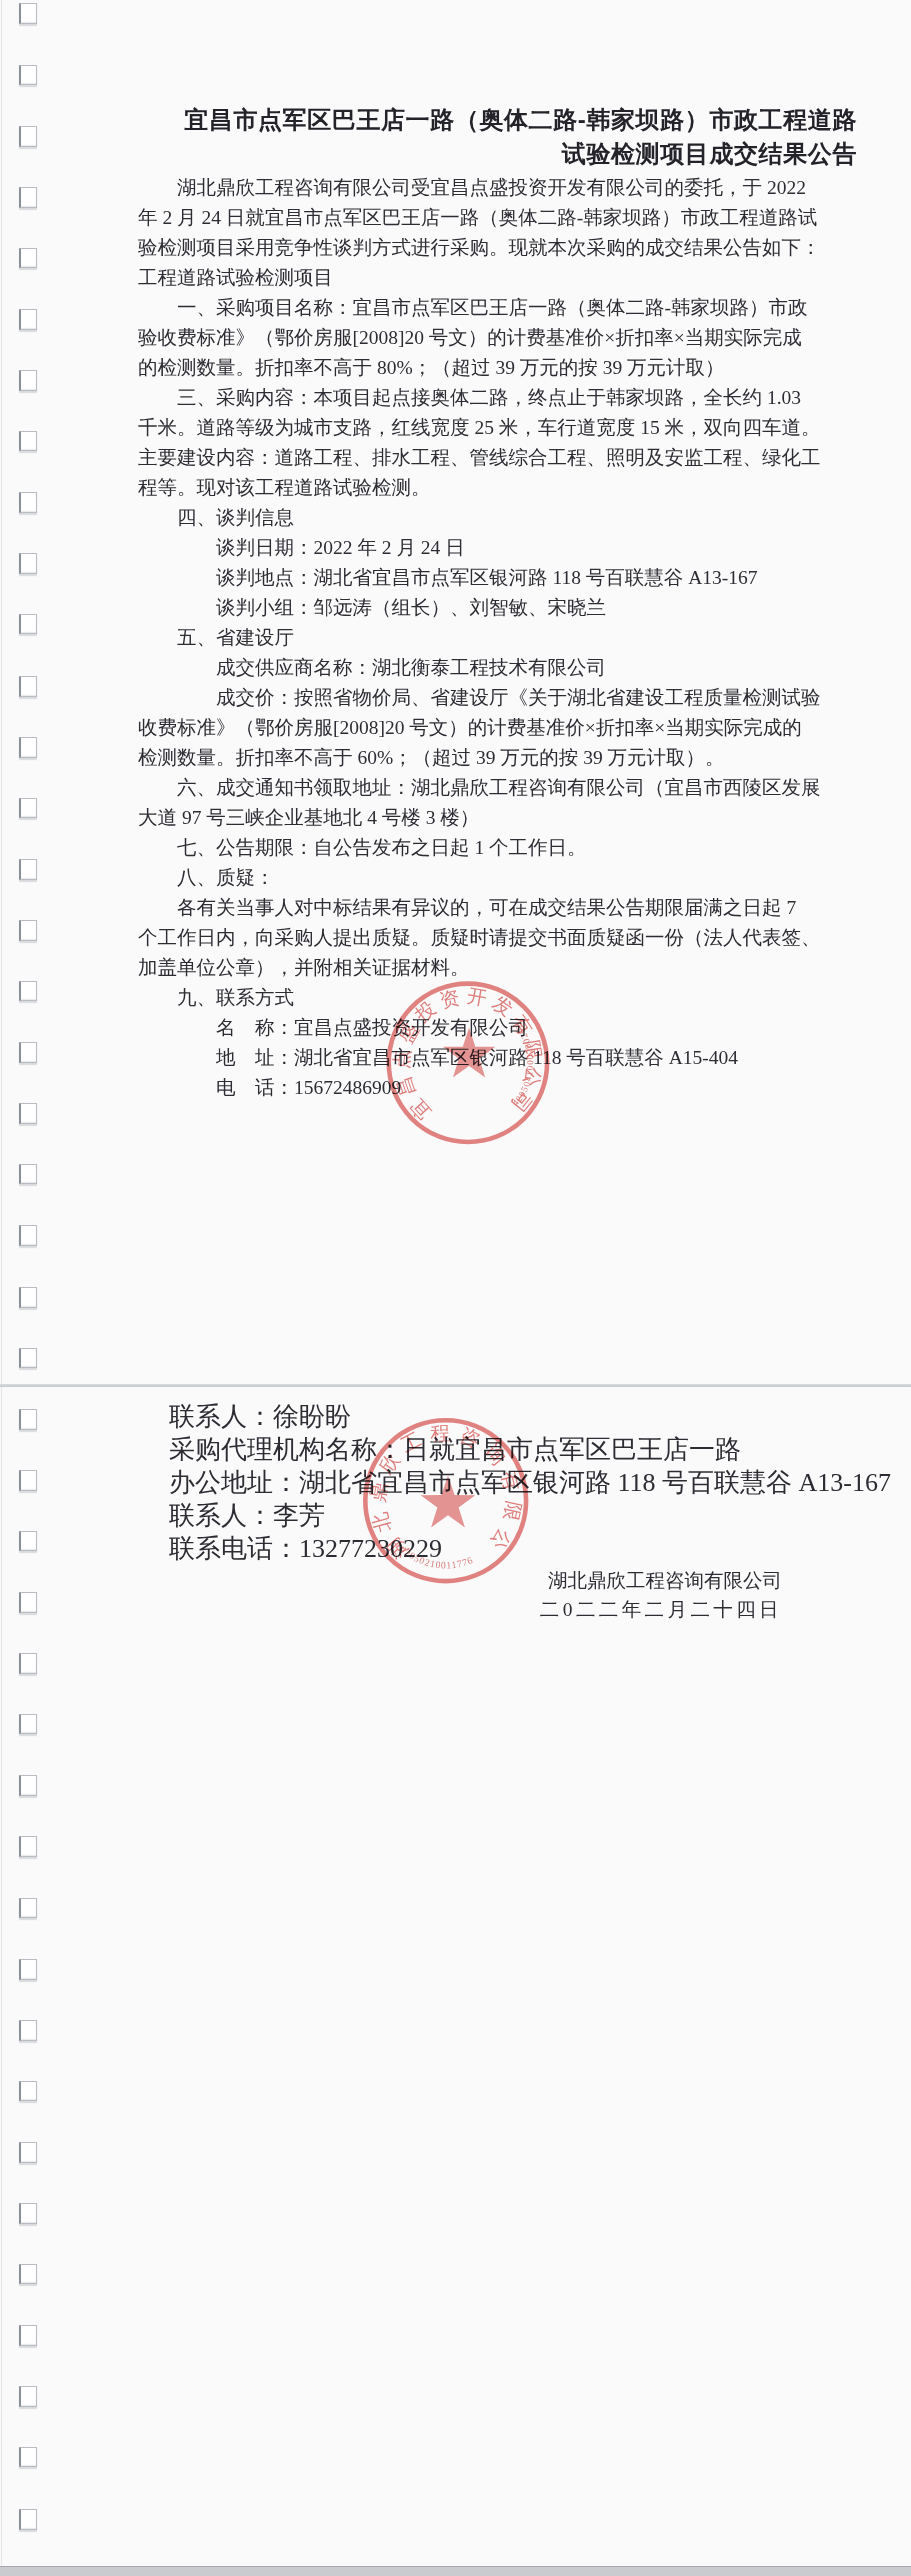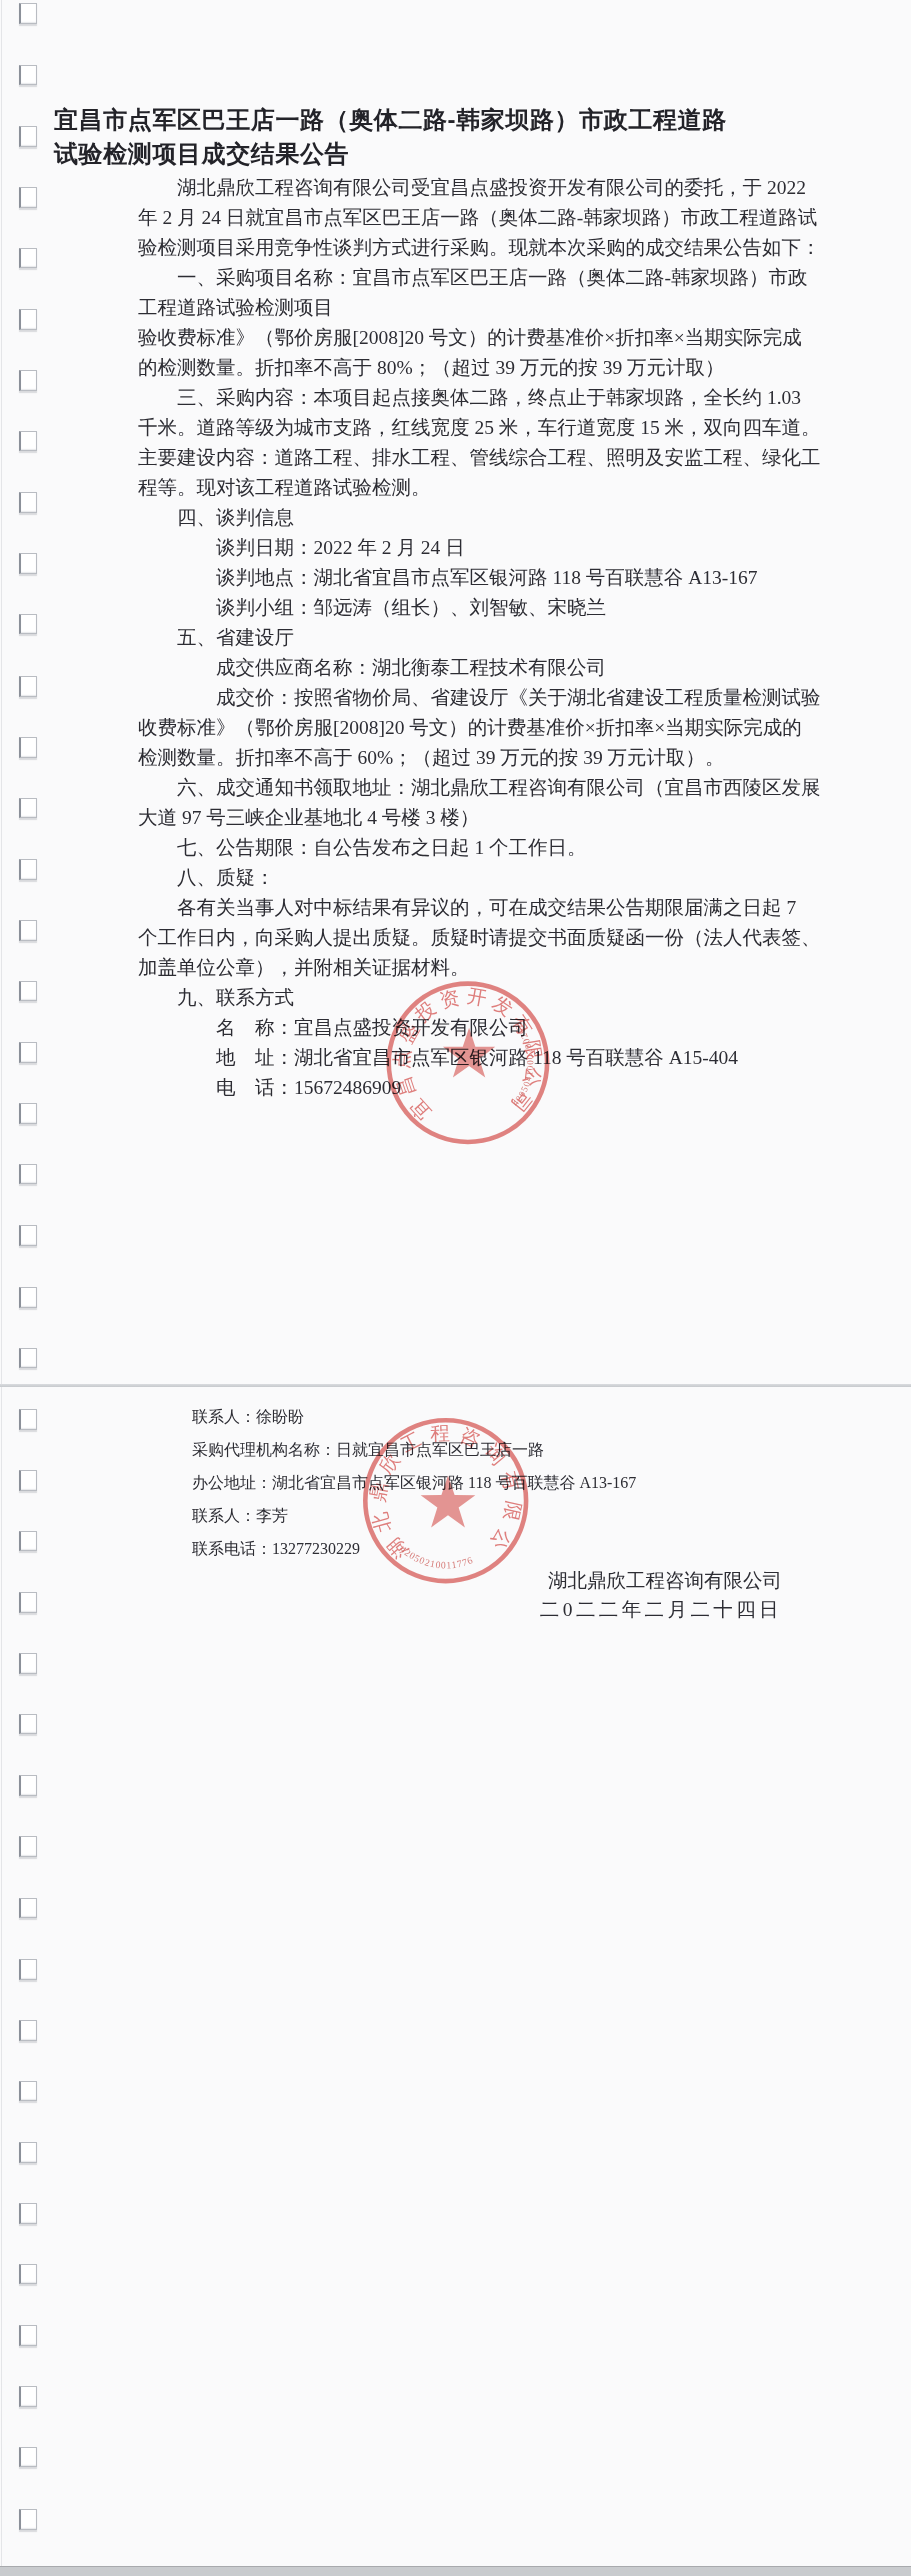--- a/index.html
+++ b/index.html
@@ -24,29 +24,29 @@
     border-radius:0.6px;
   }
   
   .page-sep{position:absolute;left:0;top:1384px;width:100%;height:2.9px;
     background:linear-gradient(#dadcdf,#c6c9cd);}
   .bottom-edge{position:absolute;left:0;top:2566px;width:100%;height:9.8px;
     background:#c9cbce;border-top:1.1px solid #a8aaad;}
   
   .doc-title{
     position:absolute;left:54px;top:103px;width:803px;
-    text-align:left;
+    text-align:right;
     font-family:"Liberation Sans", sans-serif;
     font-weight:700;font-size:24px;line-height:34px;
     letter-spacing:0.6px;color:#232329;
   }
   
   .page1-body{position:absolute;left:138px;top:173px;width:723px;font-size:19.5px;}
   .page1-body .tline{height:30px;line-height:30px;white-space:nowrap;}
-  .page2-body{position:absolute;left:192px;top:1400px;width:688px;font-size:16px;}
+  .page2-body{position:absolute;left:169px;top:1400px;width:688px;font-size:26px;}
   .page2-body .tline{height:33px;line-height:33px;white-space:nowrap;}
   .tline.ind2{padding-left:39px;}
   .tline.ind4{padding-left:78px;}
   
   .sig-block{position:absolute;left:438px;top:1566px;width:344px;text-align:right;font-size:19.5px;}
   .sig-line{height:29px;line-height:29px;white-space:nowrap;}
   .sig-date{letter-spacing:3.4px;}
   
   .stamp{position:absolute;mix-blend-mode:multiply;opacity:.85;}
   .stamp text{font-family:"Liberation Serif", serif;}
@@ -105,22 +105,22 @@
   <div>
     <div class="doc-title">
       <div>宜昌市点军区巴王店一路（奥体二路-韩家坝路）市政工程道路</div>
       <div>试验检测项目成交结果公告</div>
     </div>
 
     <div class="page1-body">
         <div class="tline ind2">湖北鼎欣工程咨询有限公司受宜昌点盛投资开发有限公司的委托，于 2022</div>
         <div class="tline">年 2 月 24 日就宜昌市点军区巴王店一路（奥体二路-韩家坝路）市政工程道路试</div>
         <div class="tline">验检测项目采用竞争性谈判方式进行采购。现就本次采购的成交结果公告如下：</div>
+        <div class="tline">工程道路试验检测项目</div>
         <div class="tline ind2">一、采购项目名称：宜昌市点军区巴王店一路（奥体二路-韩家坝路）市政</div>
-        <div class="tline">工程道路试验检测项目</div>
         <div class="tline">验收费标准》（鄂价房服[2008]20 号文）的计费基准价×折扣率×当期实际完成</div>
         <div class="tline">的检测数量。折扣率不高于 80%；（超过 39 万元的按 39 万元计取）</div>
         <div class="tline ind2">三、采购内容：本项目起点接奥体二路，终点止于韩家坝路，全长约 1.03</div>
         <div class="tline">千米。道路等级为城市支路，红线宽度 25 米，车行道宽度 15 米，双向四车道。</div>
         <div class="tline">主要建设内容：道路工程、排水工程、管线综合工程、照明及安监工程、绿化工</div>
         <div class="tline">程等。现对该工程道路试验检测。</div>
         <div class="tline ind2">四、谈判信息</div>
         <div class="tline ind4">谈判日期：2022 年 2 月 24 日</div>
         <div class="tline ind4">谈判地点：湖北省宜昌市点军区银河路 118 号百联慧谷 A13-167</div>
         <div class="tline ind4">谈判小组：邹远涛（组长）、刘智敏、宋晓兰</div>

